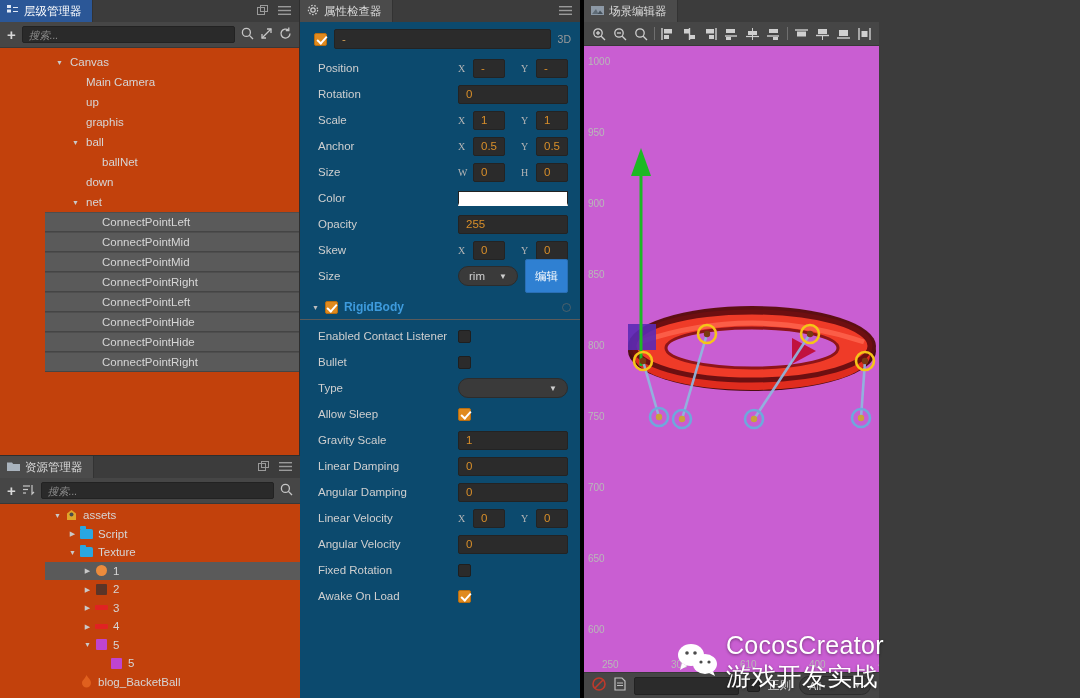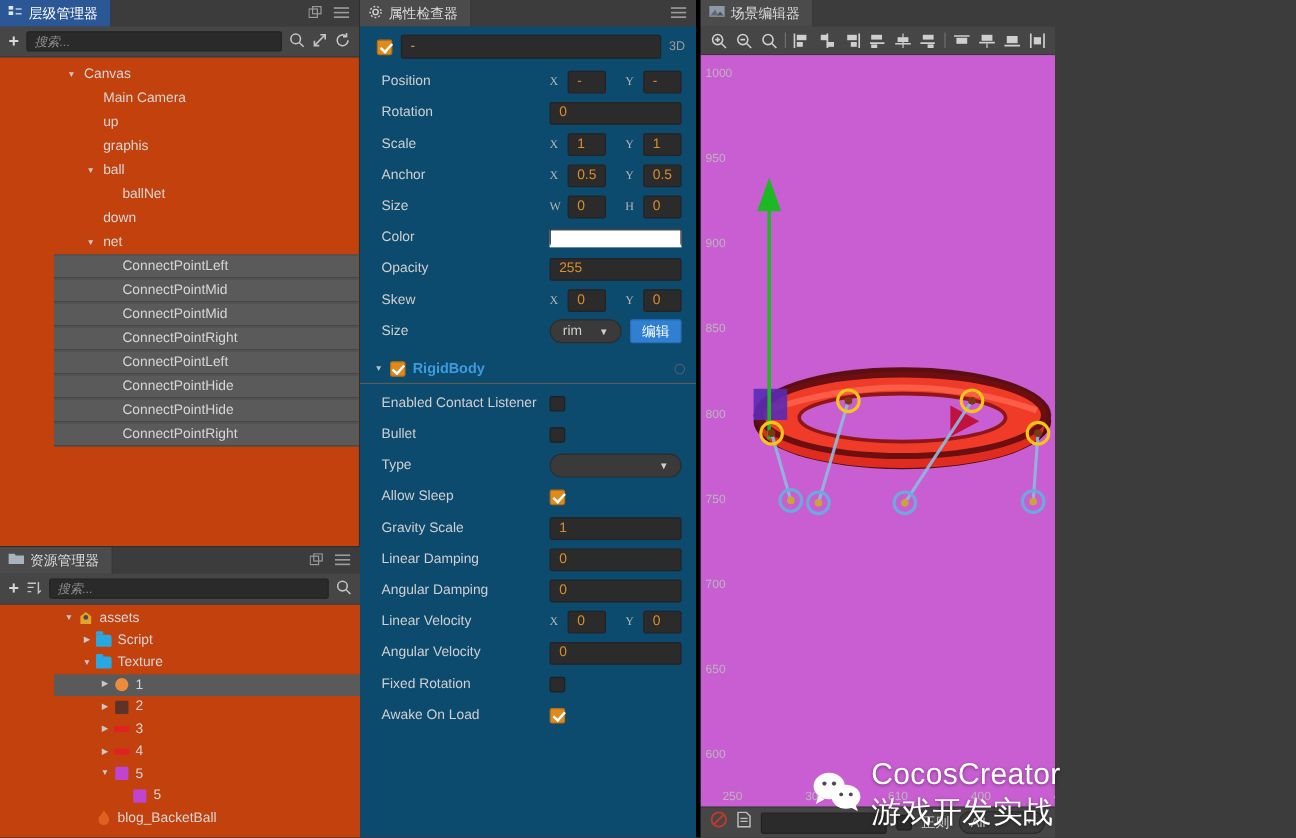--- a/index.html
+++ b/index.html
@@ -125,21 +125,21 @@
   }
   .sel-dd {
     flex: 1; height: 20px; background: #3a3a3a; border: 1px solid #2c2c2c;
     border-radius: 10px; display: flex; align-items: center; padding: 0 10px;
     font-size: 11.5px; color: #cfcfcf; cursor: pointer;
   }
   .sel-dd .cv { flex: 1; }
   .sel-dd .cr { font-size: 8px; color: #cfcfcf; }
   .blue-btn {
     margin-left: 7px; background: #2f80d2; border: 1px solid #2a6fb5; border-radius: 2px;
-    color: #fff; font-size: 11.5px; padding: 2px 9px; height: 20px;
+    color: #fff; font-size: 11.5px; padding: 16px 9px; height: 20px;
     display: flex; align-items: center; cursor: pointer;
   }
   .addcomp {
     margin: 14px auto 0; width: 205px; height: 22px; border: 1px solid #5d5d5d;
     border-radius: 2px; display: flex; align-items: center; justify-content: center;
     font-size: 11.5px; color: #9d9d9d; cursor: pointer; background: #4b4b4b;
   }
 
   
   .scene-panel { flex: 1; }

